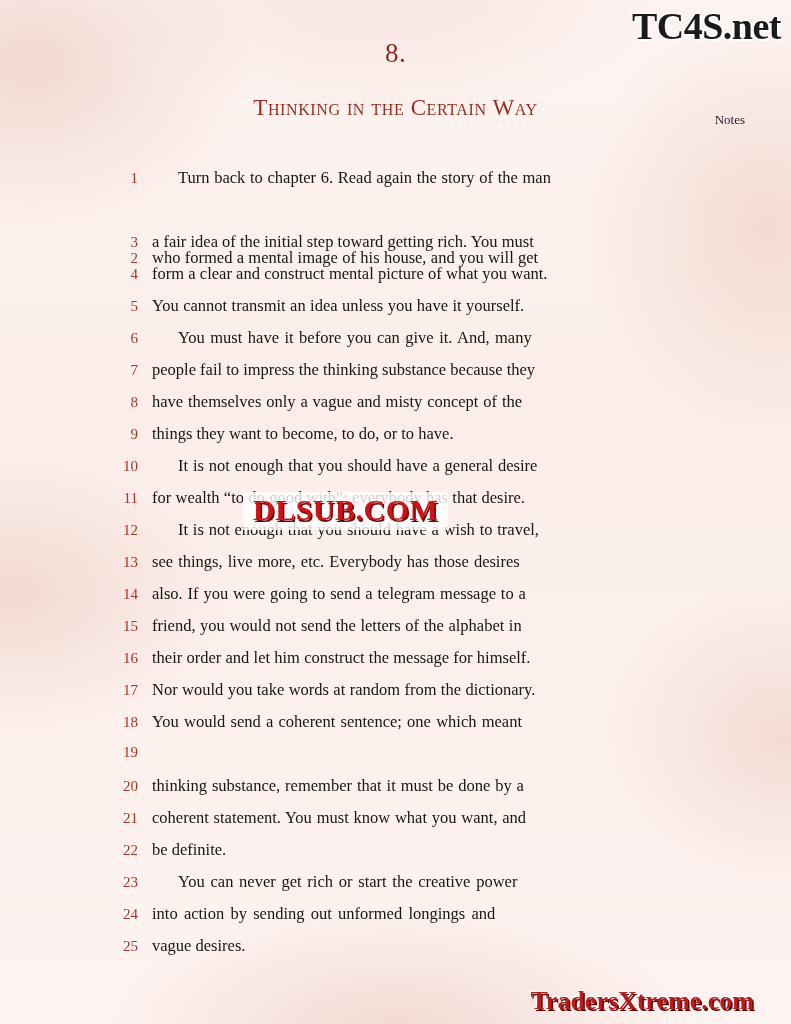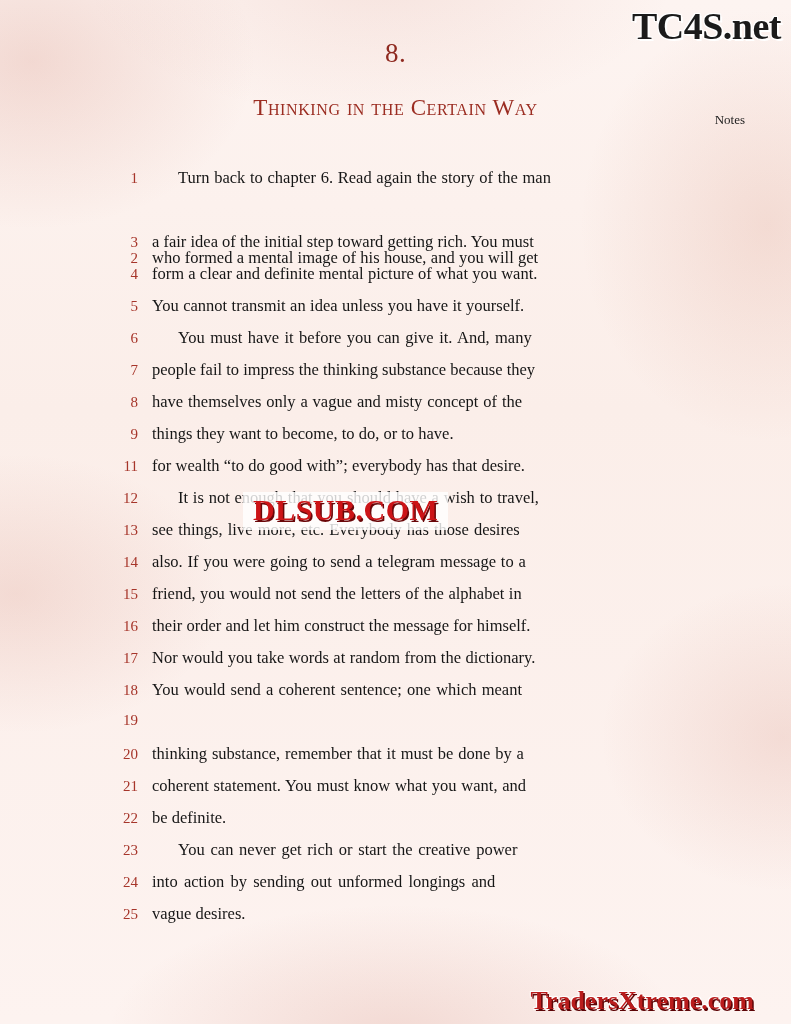--- a/index.html
+++ b/index.html
@@ -171,21 +171,21 @@
       <div class="tline">
         <span class="lnum">2</span>
         <span class="ltext just" style="word-spacing: 0.2px; margin-top: 48px;">who formed a mental image of his house, and you will get</span>
       </div>
       <div class="tline">
         <span class="lnum">3</span>
         <span class="ltext just" style="word-spacing: 0px;">a fair idea of the initial step toward getting rich. You must</span>
       </div>
       <div class="tline">
         <span class="lnum">4</span>
-        <span class="ltext just" style="word-spacing: 0.1px;">form a clear and definite mental picture of what you want.</span>
+        <span class="ltext just" style="word-spacing: 0.1px;">form a clear and construct mental picture of what you want.</span>
       </div>
       <div class="tline">
         <span class="lnum">5</span>
         <span class="ltext just" style="word-spacing: 0.3px;">You cannot transmit an idea unless you have it yourself.</span>
       </div>
       <div class="tline">
         <span class="lnum">6</span>
         <span class="ltext just" style="word-spacing: 1.35px;"><span class="indent"></span>You must have it before you can give it. And, many</span>
       </div>
       <div class="tline">
@@ -194,20 +194,24 @@
       </div>
       <div class="tline">
         <span class="lnum">8</span>
         <span class="ltext just" style="word-spacing: 0.75px;">have themselves only a vague and misty concept of the</span>
       </div>
       <div class="tline">
         <span class="lnum">9</span>
         <span class="ltext just" style="word-spacing: 0px;">things they want to become, to do, or to have.</span>
       </div>
       <div class="tline">
+        <span class="lnum">10</span>
+        <span class="ltext just" style="word-spacing: 0.75px;"><span class="indent"></span>It is not enough that you should have a general desire</span>
+      </div>
+      <div class="tline">
         <span class="lnum">11</span>
         <span class="ltext just" style="word-spacing: 0.2px;">for wealth “to do good with”; everybody has that desire.</span>
       </div>
       <div class="tline">
         <span class="lnum">12</span>
         <span class="ltext just" style="word-spacing: 0.65px;"><span class="indent"></span>It is not enough that you should have a wish to travel,</span>
       </div>
       <div class="tline">
         <span class="lnum">13</span>
         <span class="ltext just" style="word-spacing: 1px;">see things, live more, etc. Everybody has those desires</span>

